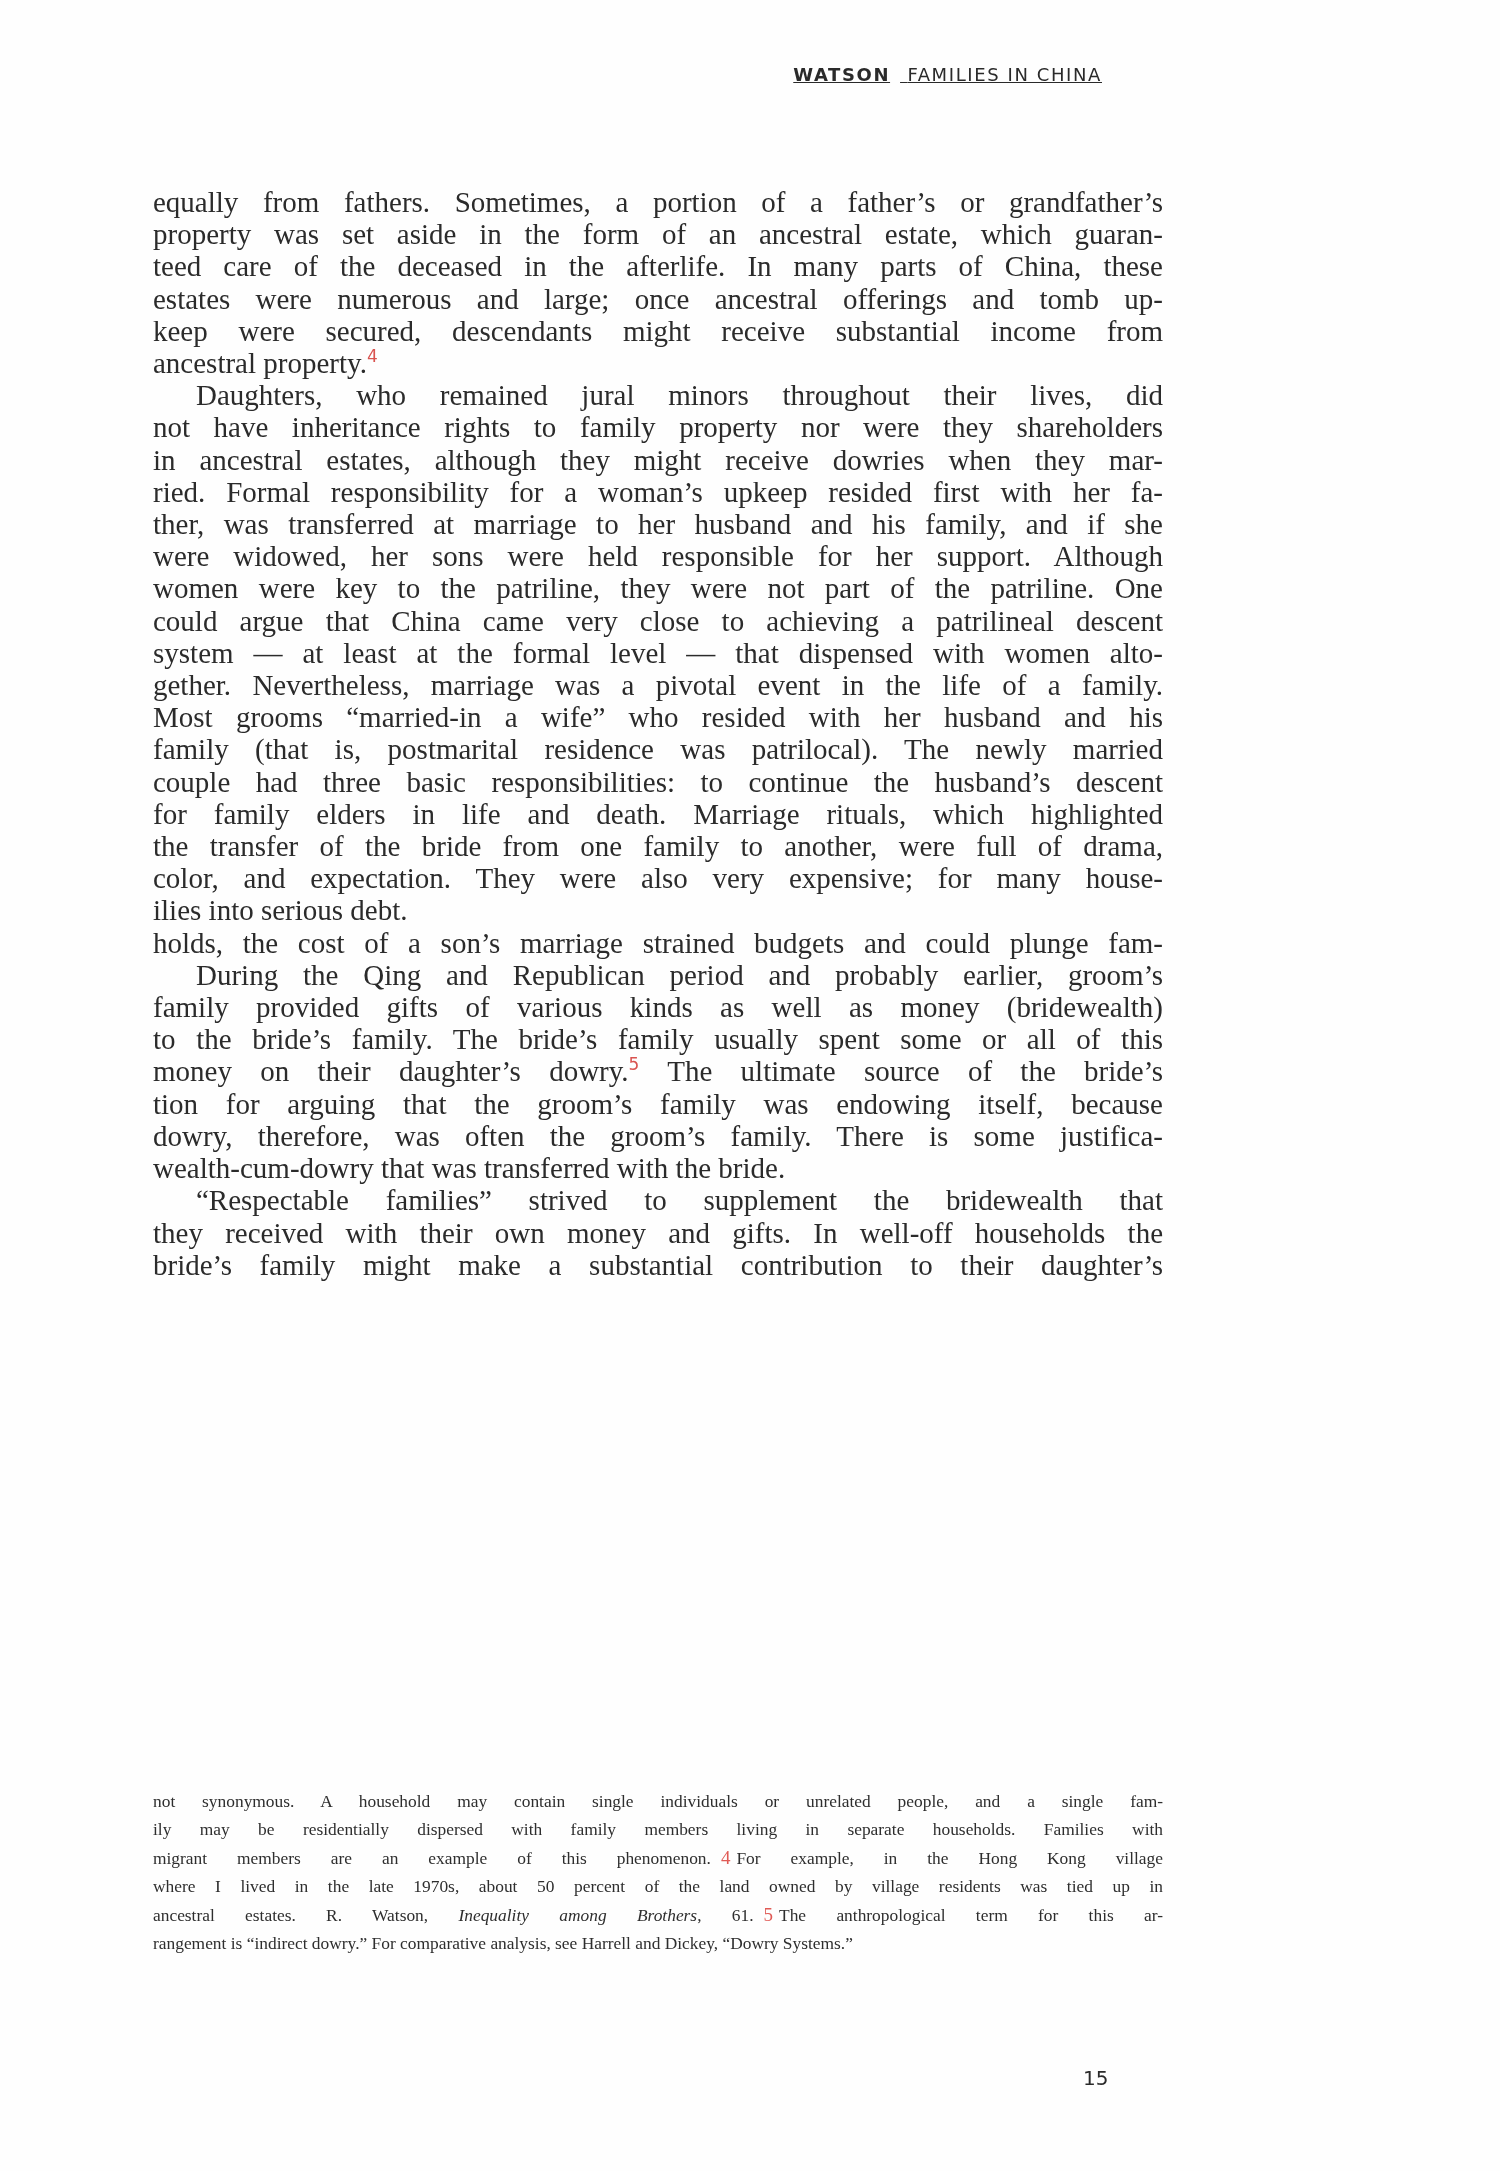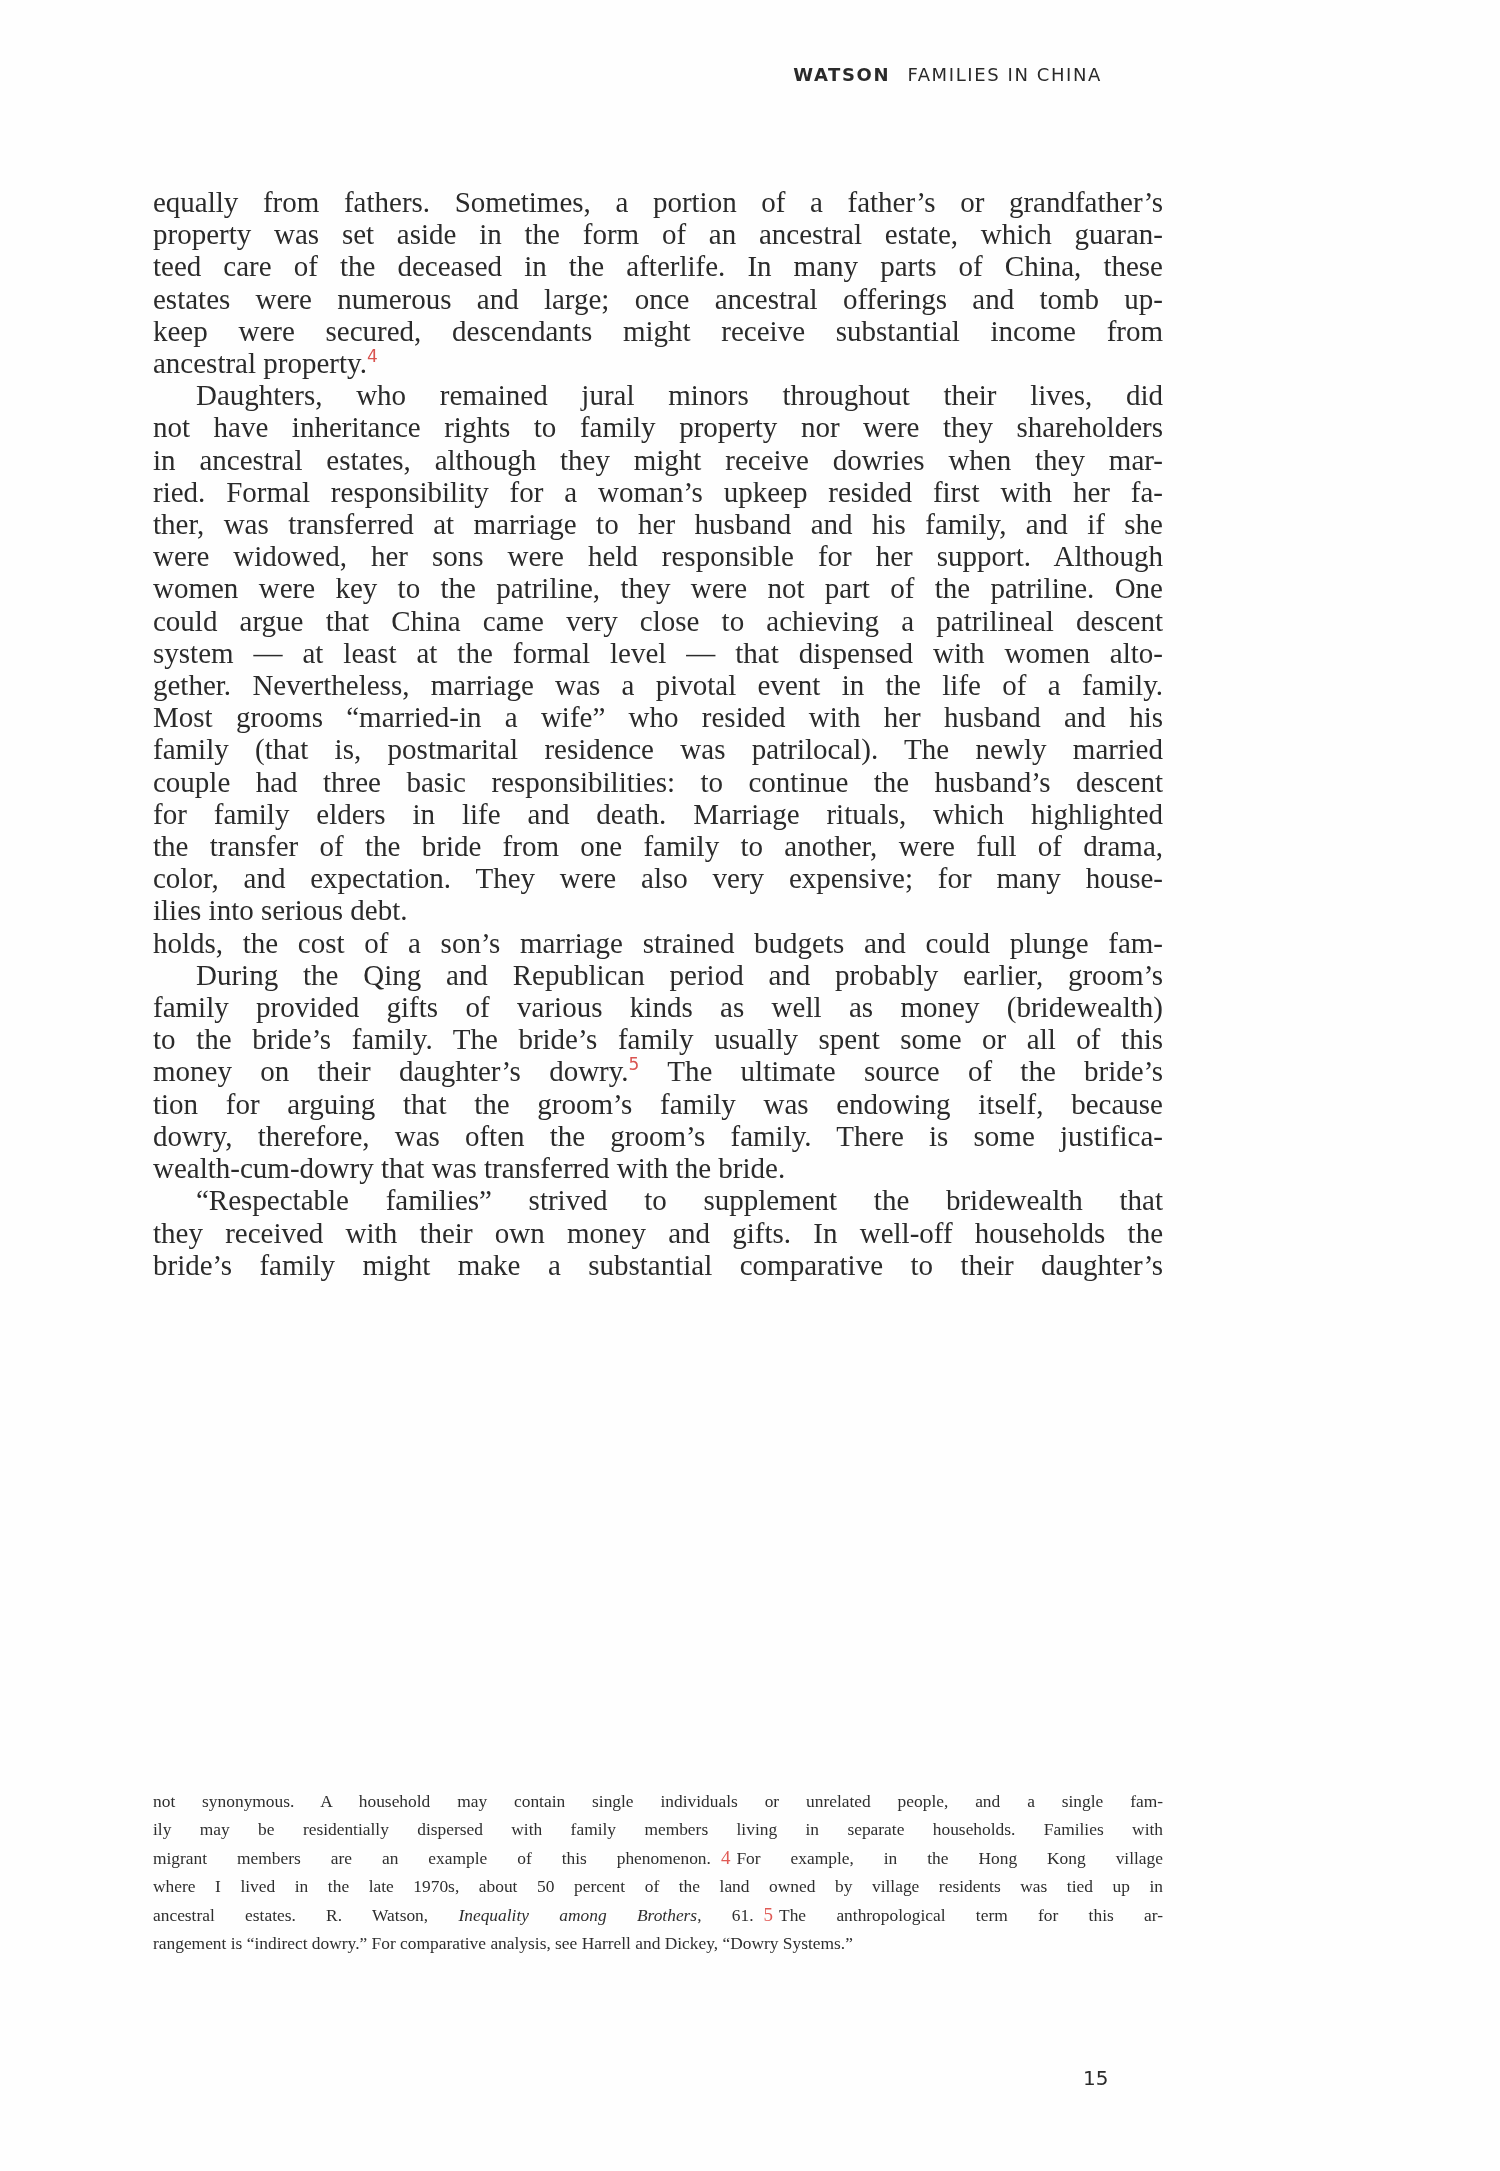--- a/index.html
+++ b/index.html
@@ -3,20 +3,21 @@
 <meta charset="utf-8">
 <style>
   html, body { margin: 0; padding: 0; background: #ffffff; }
   body { width: 1500px; height: 2171px; position: relative; overflow: hidden; }
   .page { position: absolute; left: 0; top: 0; width: 1500px; height: 2171px; background: #fefefe; }
   .running-head {
     position: absolute; left: 0; right: 0; top: 64px;
     text-align: right; padding-right: 398px;
     font-family: "DejaVu Sans", sans-serif; font-size: 18px; letter-spacing: 1.6px;
     color: #2a2a2a;
+    text-decoration: underline;
   }
   .running-head .author { font-weight: bold; margin-right: 10px; }
   .body-text {
     position: absolute; left: 153px; top: 186px; width: 1010px;
     font-family: "Liberation Serif", serif; font-size: 29px; line-height: 32.2px;
     color: #2b2b2b; text-align: justify;
   }
   .body-text p { margin: 0; }
   .body-text .line { display: block; text-align: justify; text-align-last: justify; white-space: nowrap; }
   .body-text .line.last { text-align-last: left; }
@@ -83,21 +84,21 @@
       <span class="line">to the bride’s family. The bride’s family usually spent some or all of this</span>
       <span class="line"><span>money on their daughter’s dowry.</span><span class="fn-ref">5</span><span> The ultimate source of the bride’s</span></span>
       <span class="line">tion for arguing that the groom’s family was endowing itself, because</span>
       <span class="line">dowry, therefore, was often the groom’s family. There is some justifica-</span>
       <span class="line last">wealth-cum-dowry that was transferred with the bride.</span>
     </p>
 
     <p>
       <span class="line" style="padding-left:43px">“Respectable families” strived to supplement the bridewealth that</span>
       <span class="line">they received with their own money and gifts. In well-off households the</span>
-      <span class="line">bride’s family might make a substantial comparative to their daughter’s</span>
+      <span class="line">bride’s family might make a substantial contribution to their daughter’s</span>
     </p>
   </div>
 
   <div class="footnotes">
     <span class="line">not synonymous. A household may contain single individuals or unrelated people, and a single fam-</span>
     <span class="line">ily may be residentially dispersed with family members living in separate households. Families with</span>
     <span class="line"><span>migrant members are an example of this phenomenon.</span><span class="fn-num">4</span><span>For example, in the Hong Kong village</span></span>
     <span class="line">where I lived in the late 1970s, about 50 percent of the land owned by village residents was tied up in</span>
     <span class="line"><span>ancestral estates. R. Watson,</span> <em>Inequality among Brothers</em><span>, 61.</span><span class="fn-num">5</span><span>The anthropological term for this ar-</span></span>
     <span class="line last">rangement is “indirect dowry.” For comparative analysis, see Harrell and Dickey, “Dowry Systems.”</span>

